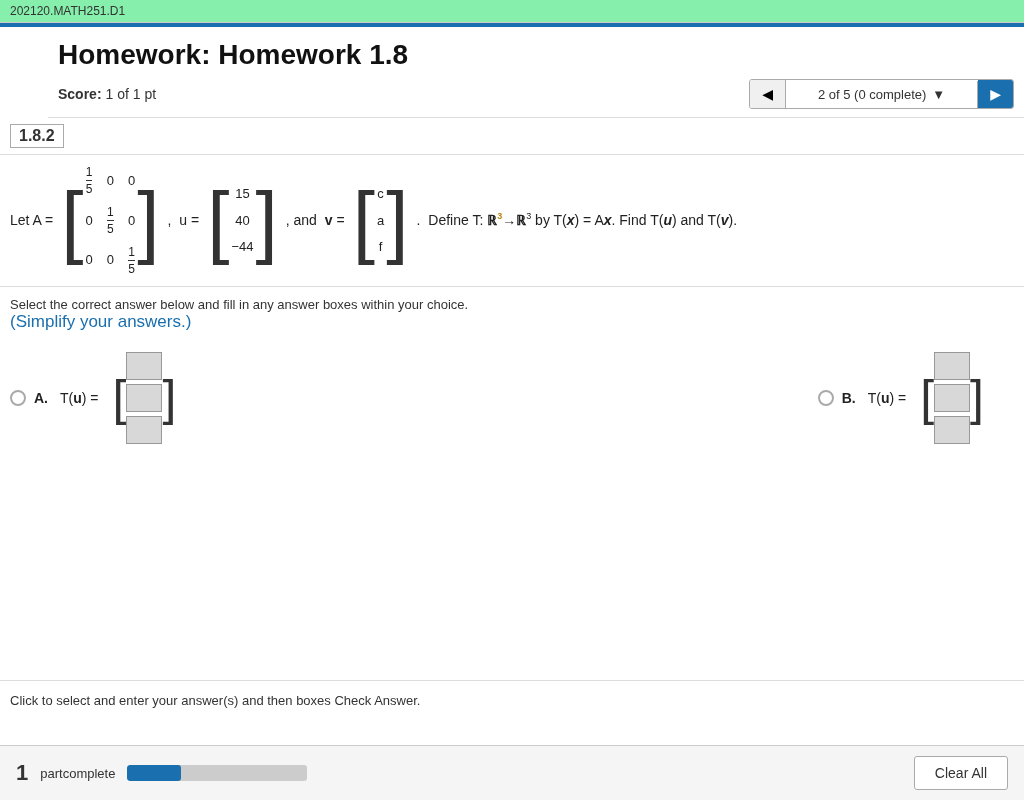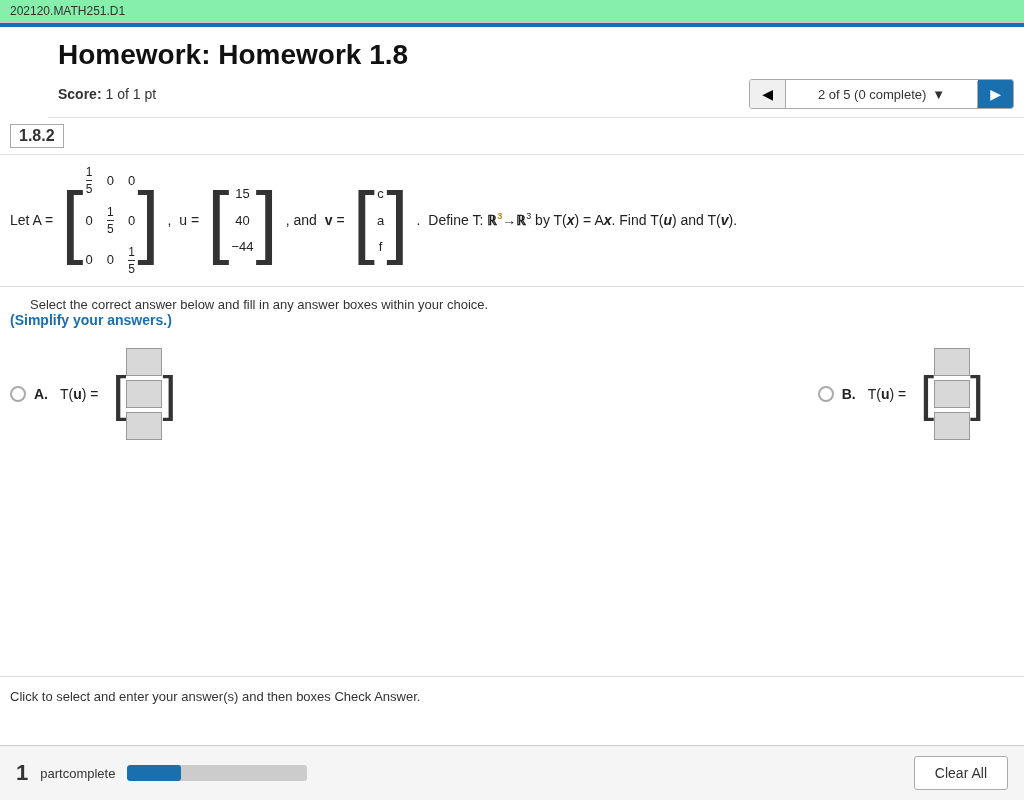--- a/index.html
+++ b/index.html
@@ -168,27 +168,25 @@
     .frac-num { border-bottom: 1px solid #333; padding-bottom: 1px; }
     .frac-den { padding-top: 1px; }
 
     .instructions-section {
       padding: 10px 10px 4px 10px;
     }
 
     .instructions-text {
       font-size: 13px;
       color: #333;
-      margin-left: 20px;
     }
 
     .simplify-text {
-      font-size: 14px;
+      font-size: 17px;
       color: #1a6faf;
-      font-weight: bold;
     }
 
     .answers-section {
       padding: 16px 10px;
       display: flex;
       align-items: flex-start;
       gap: 0;
     }
 
     .option-a {

